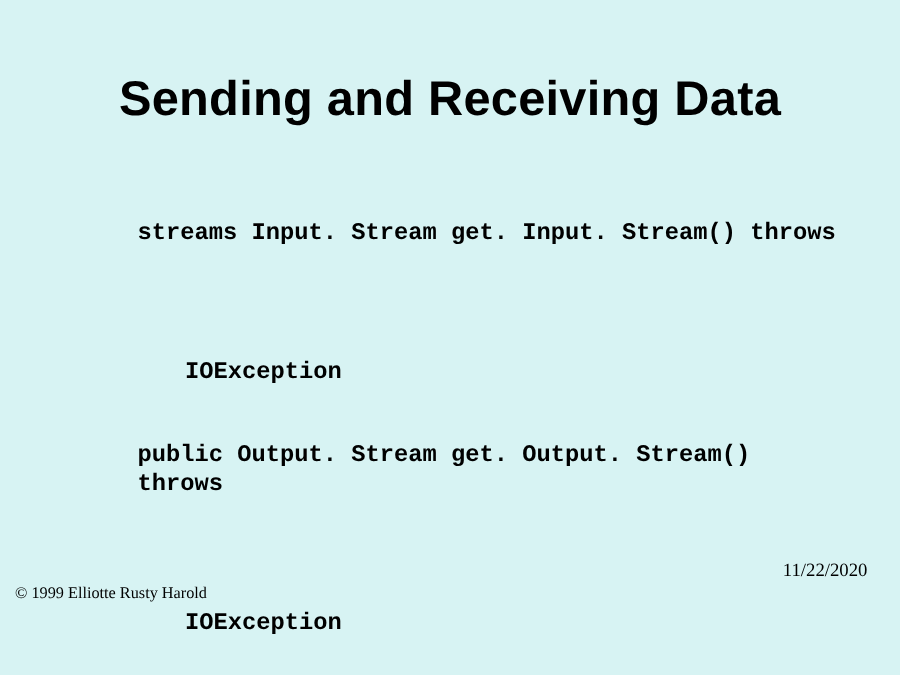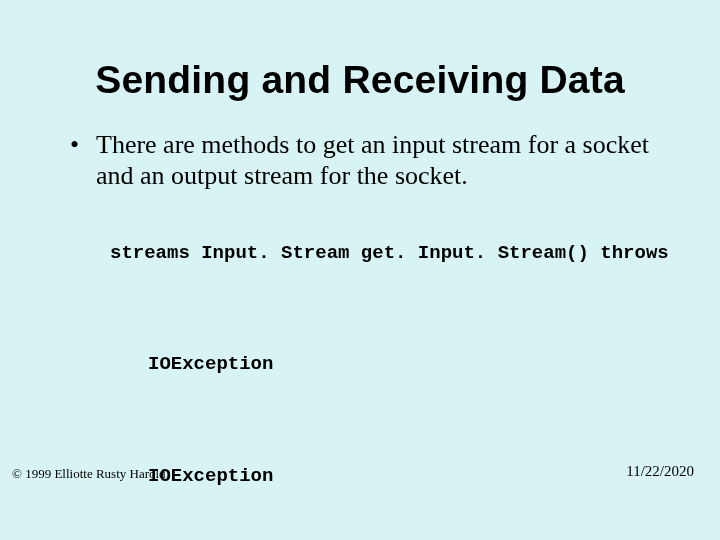--- a/index.html
+++ b/index.html
@@ -57,37 +57,37 @@
   .code .cont { padding-left: 38px; display: block; margin-top: 44px; }
   .footer-left {
     position: absolute;
     left: 12px;
     bottom: 14px;
     font-size: 13px;
   }
   .footer-right {
     position: absolute;
     right: 26px;
-    bottom: 16px;
+    bottom: 30px;
     font-size: 15px;
   }
 </style>
 </head>
 <body>
 
 <div class="slide">
 
   <h1 class="title">Sending and Receiving Data</h1>
 
   <ul class="bullets">
-    <li>There are methods to get an input stream for a socket and an output stream for the socket.</li>
   </ul>
 
   <div class="code">
     <span class="line">streams Input. Stream get. Input. Stream() throws</span>
     <span class="cont">IOException</span>
+    <span class="line">public Output. Stream get. Output. Stream() throws</span>
     <span class="cont">IOException</span>
   </div>
 
   <div class="footer-left">© 1999 Elliotte Rusty Harold</div>
   <div class="footer-right">11/22/2020</div>
 
 </div>
 
 </body></html>

